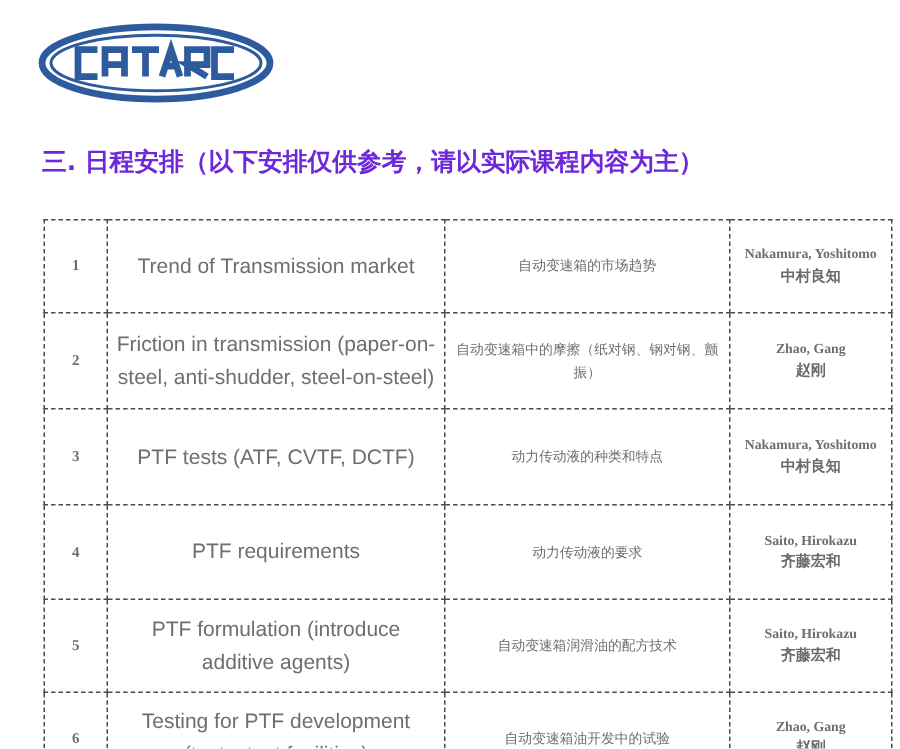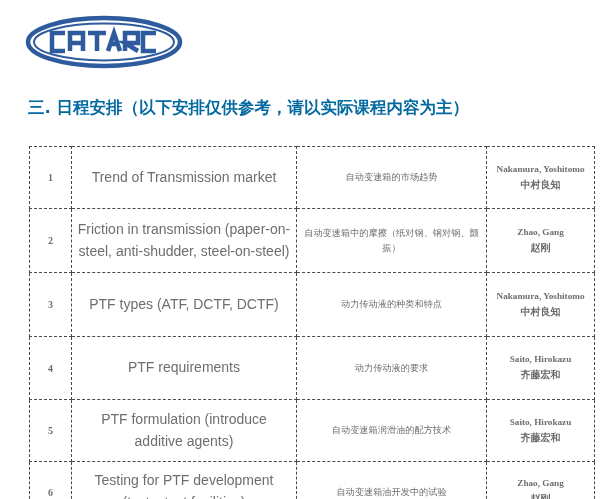--- a/index.html
+++ b/index.html
@@ -38,21 +38,21 @@
   }
 
   
   .section-title {
     position: absolute;
     left: 28px;
     top: 97px;
     font-family: "DejaVu Sans", "Liberation Sans", sans-serif;
     font-size: 16.5px;
     font-weight: bold;
-    color: #0369a1;
+    color: #6d28d9;
     letter-spacing: 0px;
     white-space: nowrap;
   }
 
   
   .schedule-wrap {
     position: absolute;
     left: 29px;
     top: 146px;
     width: 529px;
@@ -160,21 +160,21 @@
         <td class="col-num">2</td>
         <td class="col-en">Friction in transmission (paper-on-steel, anti-shudder, steel-on-steel)</td>
         <td class="col-cn">自动变速箱中的摩擦（纸对钢、钢对钢、颤振）</td>
         <td class="col-sp">
           <span>Zhao, Gang</span><br>
           <span class="sp-cn">赵刚</span>
         </td>
       </tr>
       <tr class="r3">
         <td class="col-num">3</td>
-        <td class="col-en">PTF types (ATF, DCTF, DCTF)</td>
+        <td class="col-en">PTF tests (ATF, CVTF, DCTF)</td>
         <td class="col-cn">动力传动液的种类和特点</td>
         <td class="col-sp">
           <span>Nakamura, Yoshitomo</span><br>
           <span class="sp-cn">中村良知</span>
         </td>
       </tr>
       <tr class="r4">
         <td class="col-num">4</td>
         <td class="col-en">PTF requirements</td>
         <td class="col-cn">动力传动液的要求</td>

